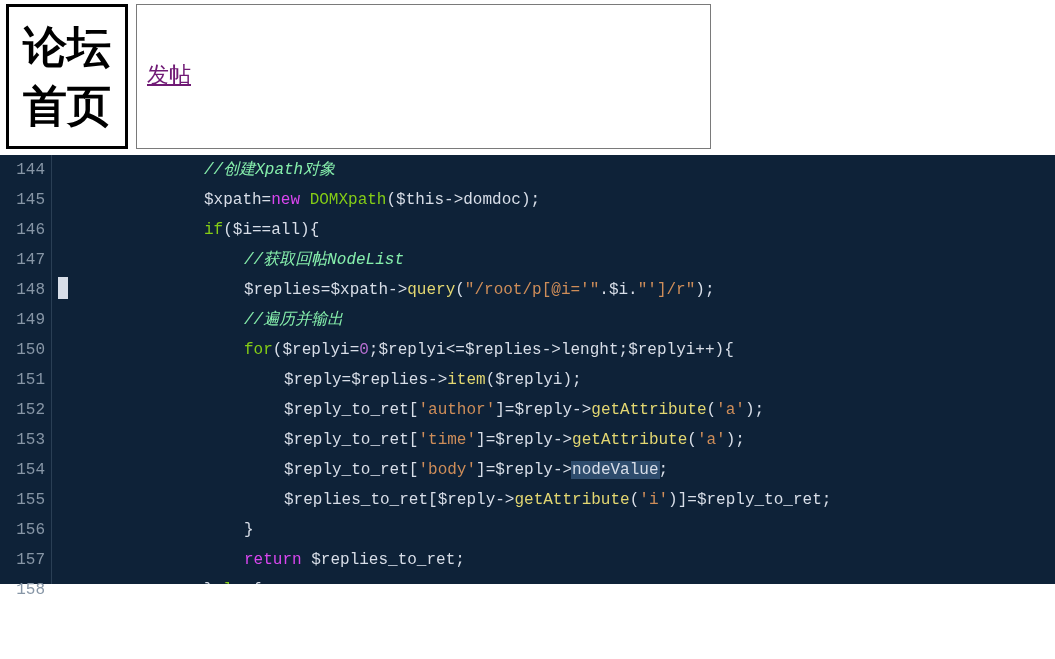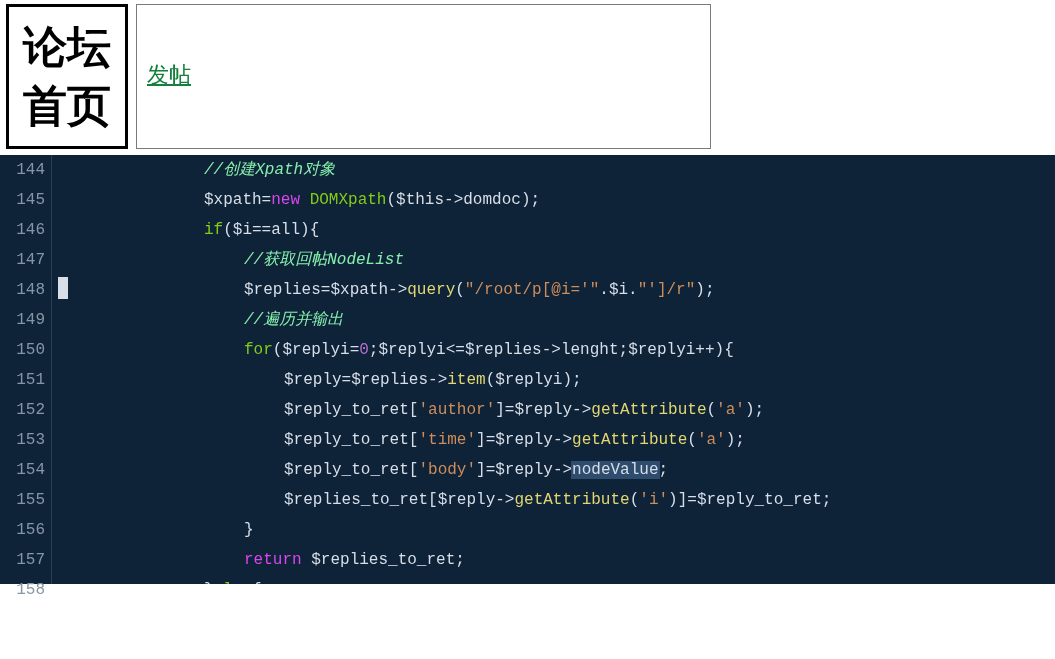--- a/index.html
+++ b/index.html
@@ -27,21 +27,21 @@
   .post-box {
     border: 1px solid #7a7a7a;
     margin-left: 8px;
     width: 575px;
     padding: 8px 10px 10px 10px;
     display: flex;
     align-items: center;
   }
   .post-link {
     font-size: 22px;
-    color: #15803d;
+    color: #701a75;
     text-decoration: underline;
     cursor: pointer;
   }
   .editor {
     background: #0e2238;
     font-family: Liberation Mono, monospace;
     font-size: 16px;
     line-height: 30px;
     display: flex;
     height: 429px;

